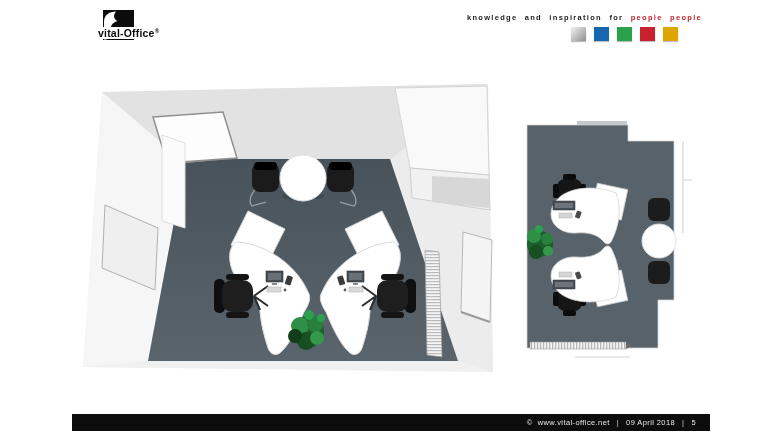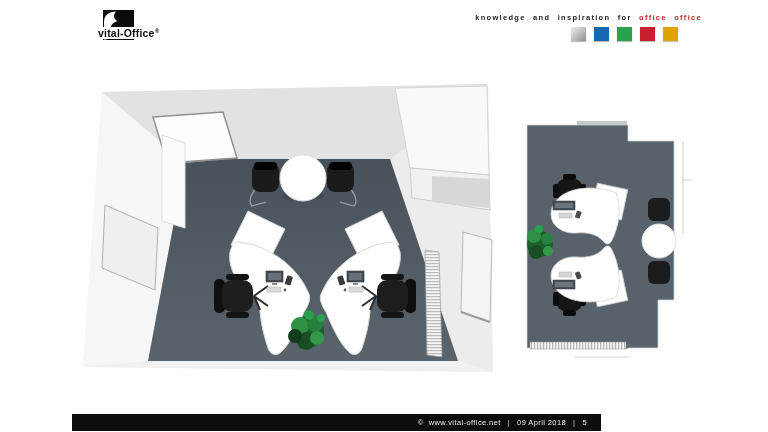--- a/index.html
+++ b/index.html
@@ -12,42 +12,42 @@
   .brand sup{font-size:6px;}
   .tagline{position:absolute;top:13px;right:66px;font-size:7.5px;font-weight:bold;color:#1d1d1d;
            letter-spacing:1.3px;word-spacing:4px;white-space:nowrap;}
   .tagline .hl{color:#c1272d;}
   .squares{position:absolute;top:27px;right:90px;display:flex;gap:8px;}
   .squares div{width:15px;height:14px;box-shadow:0 1px 1px rgba(0,0,0,0.25);}
   
   .plan-left{position:absolute;left:80px;top:80px;}
   .plan-right{position:absolute;left:513px;top:108px;}
   
-  .footer-bar{position:absolute;left:72px;top:414px;width:529px;height:17px;background:#0d0d0d;
+  .footer-bar{position:absolute;left:72px;top:414px;width:638px;height:17px;background:#0d0d0d;
               display:flex;align-items:center;justify-content:flex-end;padding-right:14px;box-sizing:border-box;}
   .footer-bar span{color:#e9e9e9;font-size:7.5px;letter-spacing:0.4px;white-space:pre;}
   .footer-bar .sep{margin:0 7px;color:#cfcfcf;}
 </style>
 </head>
 <body>
 
 <div class="slide">
 
   <div class="logo-square">
     <svg width="31" height="30" viewBox="0 0 31 30">
       <rect x="0" y="0" width="31" height="30" fill="#0b0b0b"></rect>
       <path d="M 1,29.5 L 1,12 C 1,5 6,1.5 13,1.5 C 10,5 10.5,9 14.5,11 C 9,12.5 6.5,17 8,22 C 9,25.5 7,28.5 3,29.5 Z" fill="#ffffff"></path>
     </svg>
   </div>
   <div class="brand"><span>vital-Office</span><sup>®</sup></div>
 
   <div class="tagline">
     <span>knowledge and inspiration for</span>
     <span> </span>
-    <span class="hl" style="color: rgb(193, 39, 45);">office office</span>
+    <span class="hl" style="color: rgb(193, 39, 45);">people people</span>
   </div>
 
   <div class="squares">
     <div style="background: linear-gradient(135deg, rgb(242, 242, 242), rgb(142, 142, 142));"></div>
     <div style="background: rgb(23, 102, 176);"></div>
     <div style="background: rgb(42, 161, 77);"></div>
     <div style="background: rgb(200, 32, 45);"></div>
     <div style="background: rgb(222, 165, 0);"></div>
   </div>
 

